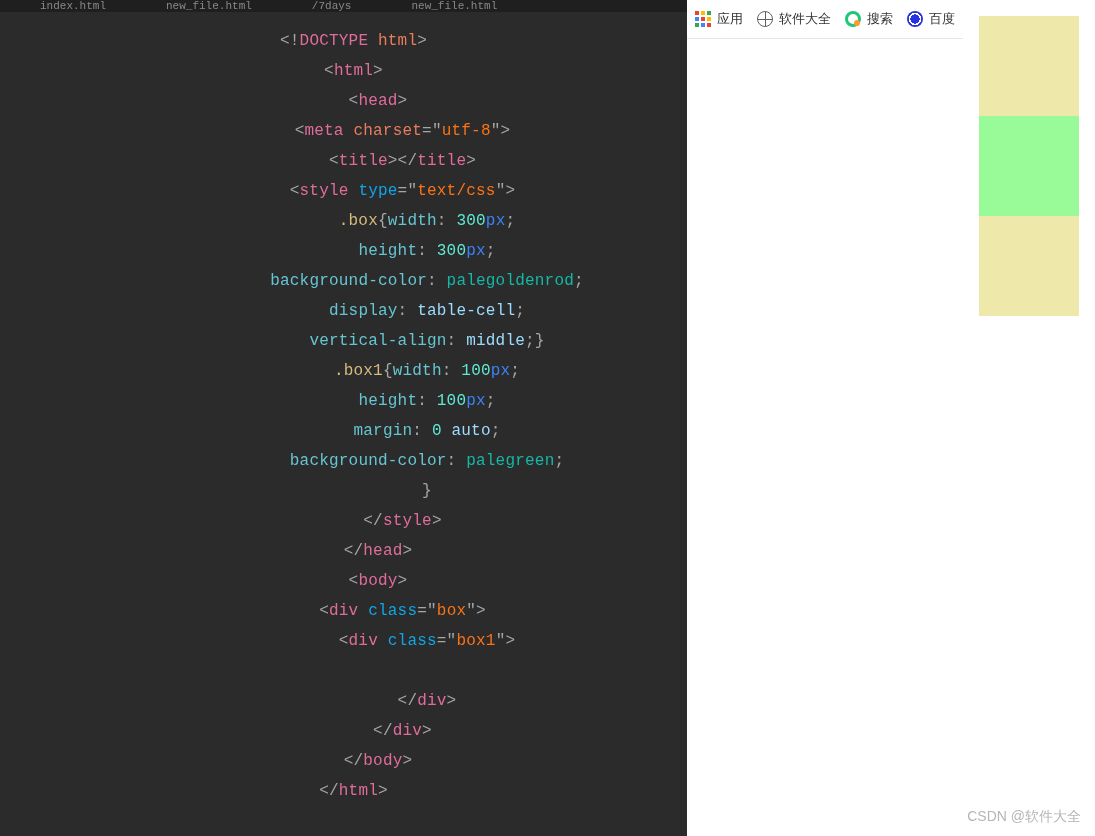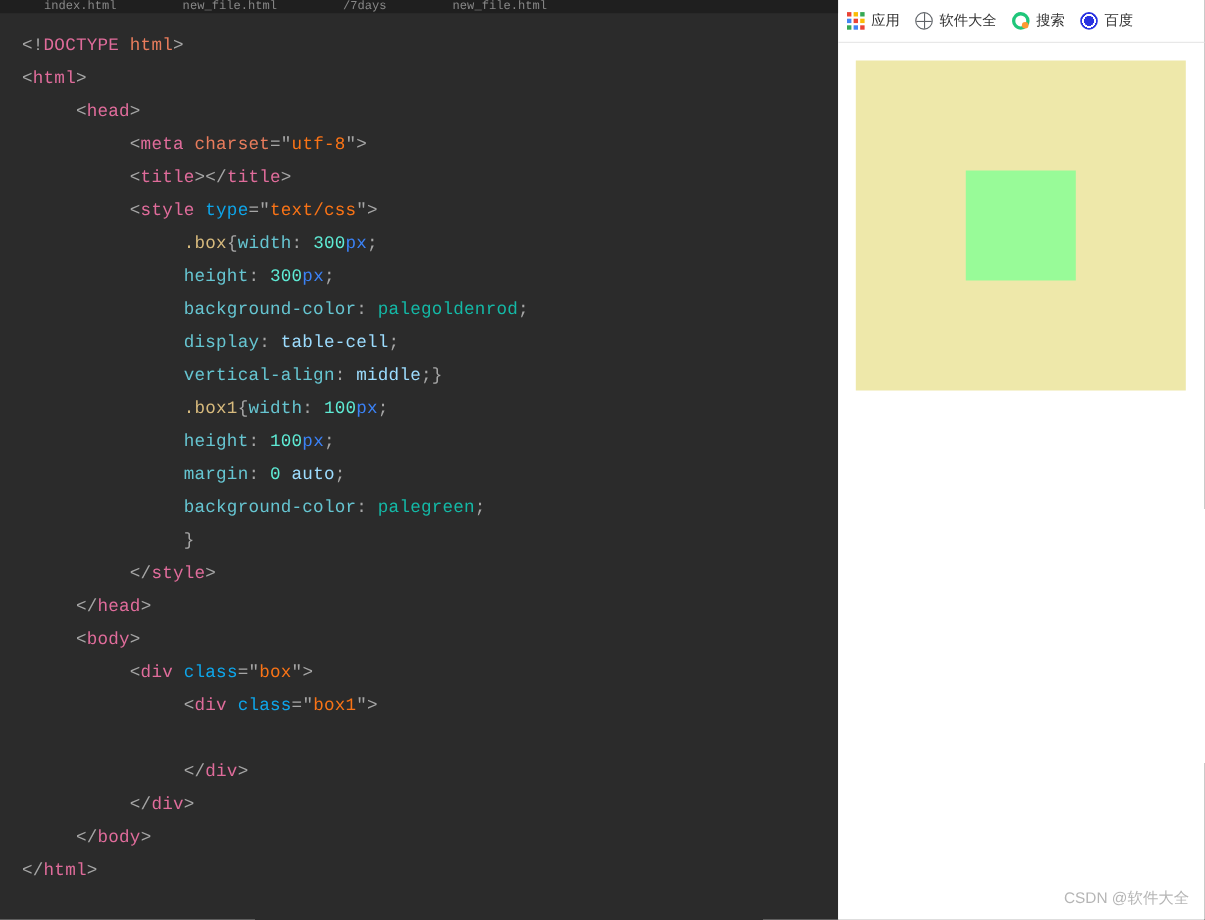--- a/index.html
+++ b/index.html
@@ -16,20 +16,21 @@
     position:relative;
   }
   
   .editor{
     width:762px;
     height:100%;
     background:#2b2b2b;
     color:#d4d4d4;
     box-sizing:border-box;
     position:relative;
+    text-align:center;
   }
   .tabstrip{
     height:12px;
     background:#1f1f1f;
     display:flex;
     align-items:center;
     font-size:11px;
     color:#888;
     padding:0 40px;
     gap:60px;
@@ -53,21 +54,20 @@
   .prop{color:#66c5d1;}        
   .val{color:#9cdcfe;}         
   .num{color:#5eead4;}         
   .unit{color:#3b82f6;}        
   .col{color:#14b8a6;}
   
   .browser{
     flex:1;
     background:#fff;
     display:flex;
-    flex-direction:column;
     position:relative;
   }
   .bm-bar{
     height:38px;
     border-bottom:1px solid #e6e6e6;
     display:flex;
     align-items:center;
     padding:0 8px;
     gap:14px;
     font-size:13px;

